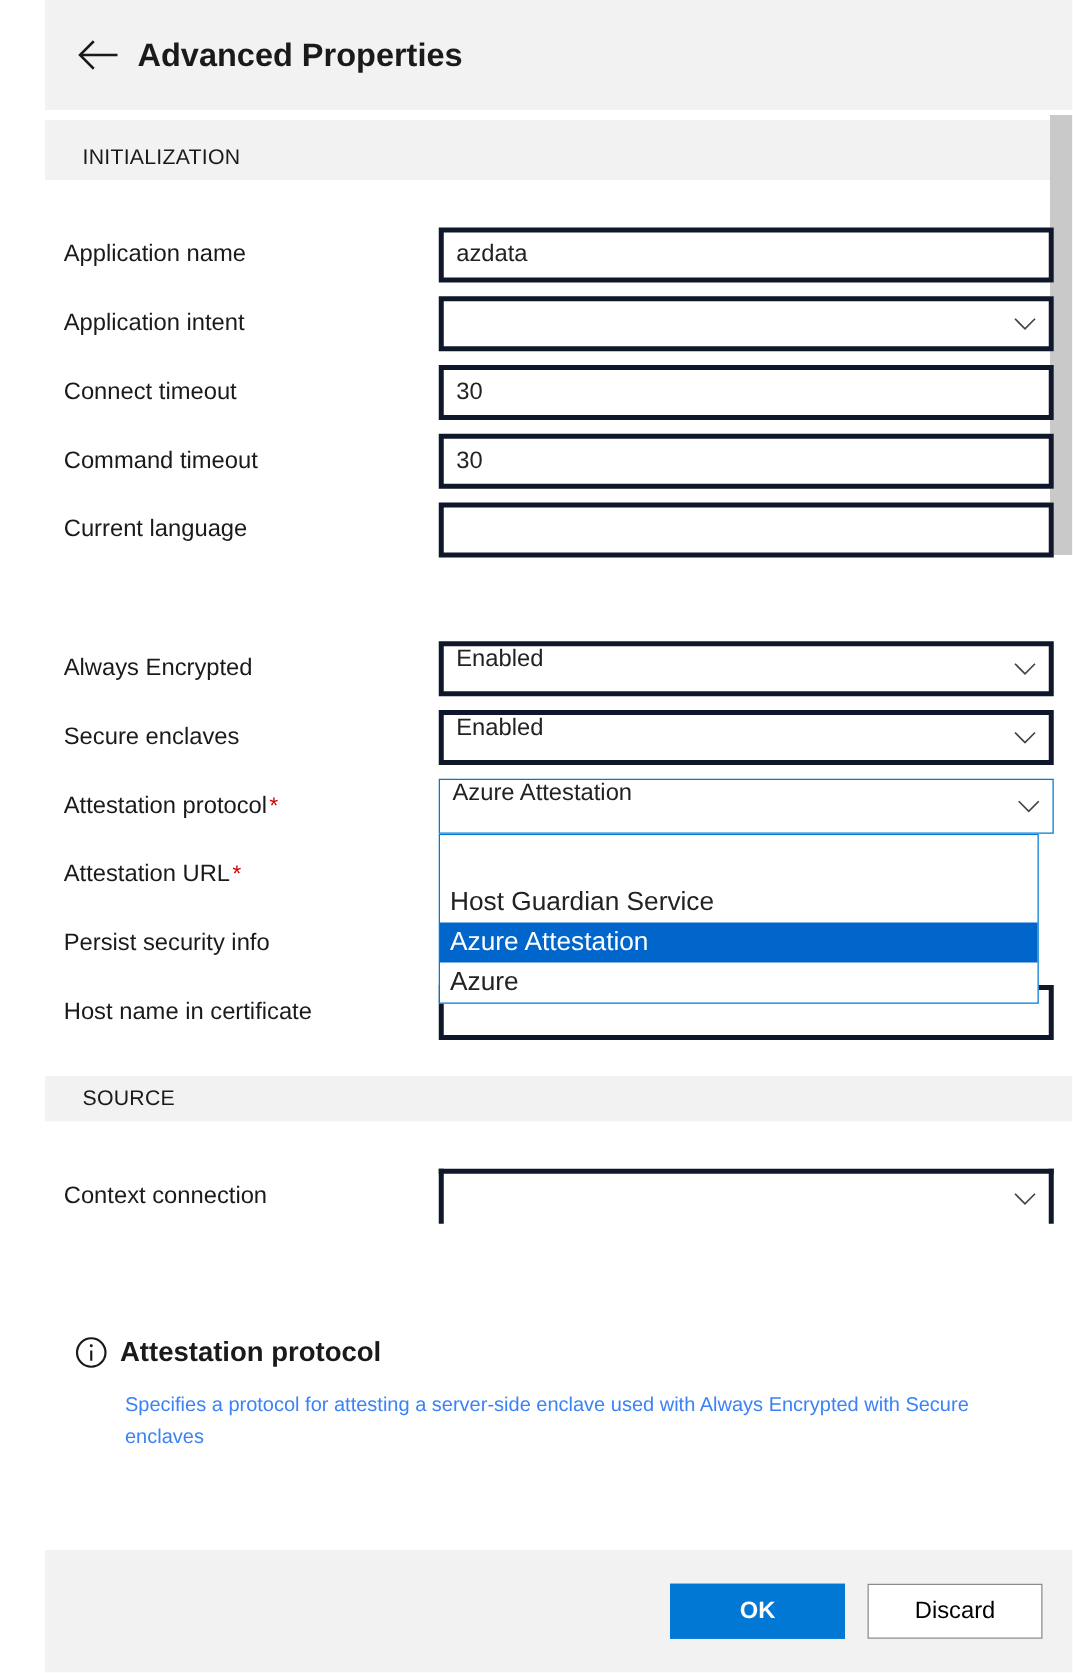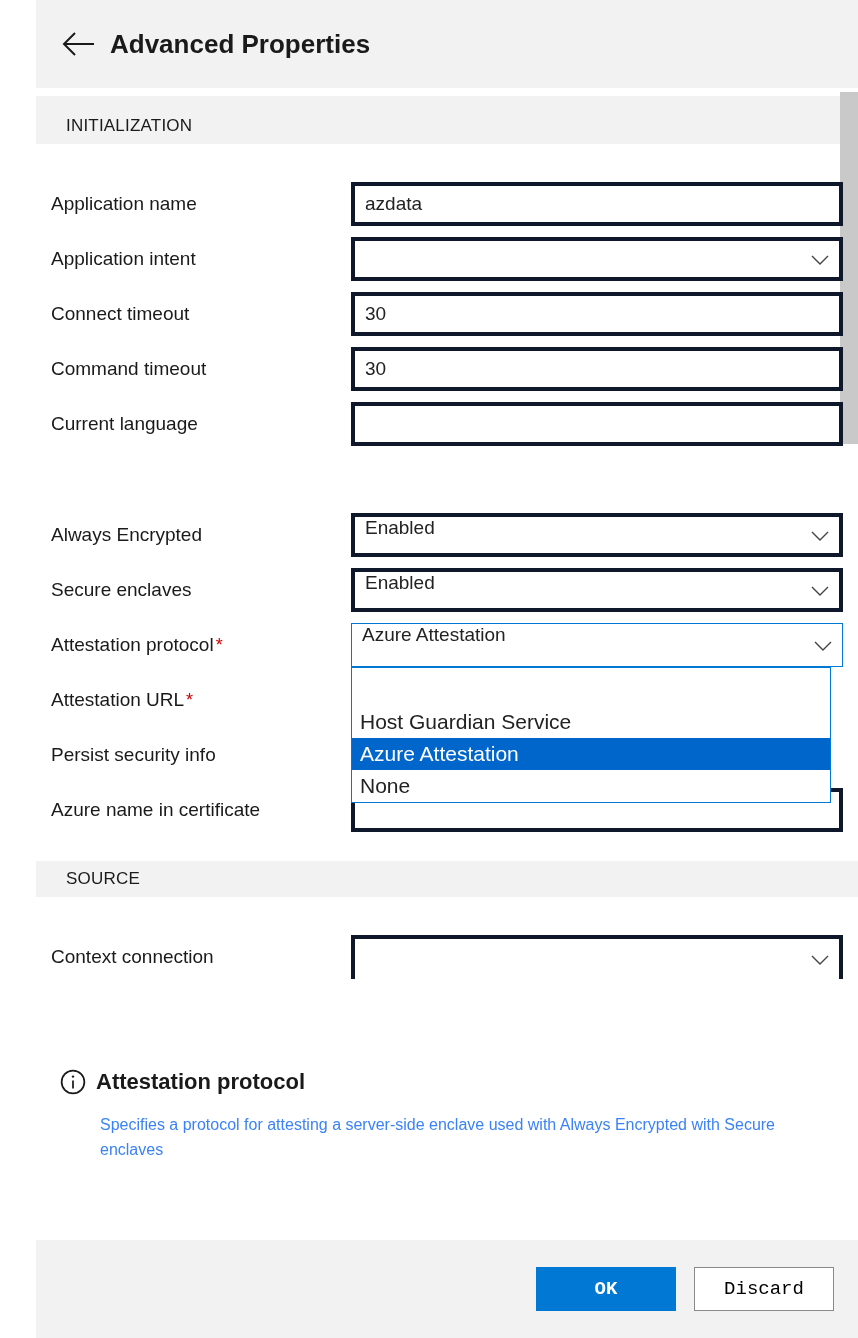--- a/index.html
+++ b/index.html
@@ -163,21 +163,21 @@
     padding-right: 24px;
     gap: 18px;
   }
   .btn {
     height: 44px;
     min-width: 140px;
     font-size: 19px;
     border: 1px solid #8a8a8a;
     background: #fff;
     cursor: pointer;
-    font-family: Liberation Mono, monospace;
+    font-family: Liberation Sans, sans-serif;
   }
   .btn-primary {
     background: #0078d4;
     border-color: #0078d4;
     color: #fff;
     font-weight: 600;
   }
   .section-body.first { padding-top: 32px; padding-bottom: 24px; }
 </style>
 </head>
@@ -287,39 +287,39 @@
             <span class="chevron">
               <svg width="18" height="10" viewBox="0 0 18 10" fill="none" stroke="#444" stroke-width="1.4">
                   <polyline points="1,1 9,9 17,1"></polyline>
                 </svg>
             </span>
           </div>
           <div class="dropdown-panel">
             <div class="dd-pad-top"></div>
             <div class="dd-option">Host Guardian Service</div>
             <div class="dd-option selected">Azure Attestation</div>
-            <div class="dd-option">None</div>
+            <div class="dd-option">Azure</div>
           </div>
         </div>
       </div>
 
       <div class="row">
         <div class="label">
           <span>Attestation URL</span><span class="req">*</span>
         </div>
         <div class="field-wrap"></div>
       </div>
 
       <div class="row">
         <div class="label">Persist security info</div>
         <div class="field-wrap"></div>
       </div>
 
       <div class="row">
-        <div class="label">Azure name in certificate</div>
+        <div class="label">Host name in certificate</div>
         <div class="field-wrap">
           <input class="text-input" value="" style="">
         </div>
       </div>
     </div>
 
     <div class="section-header">SOURCE</div>
     <div class="section-body first" style="padding-bottom:0">
       <div class="row">
         <div class="label">Context connection</div>

